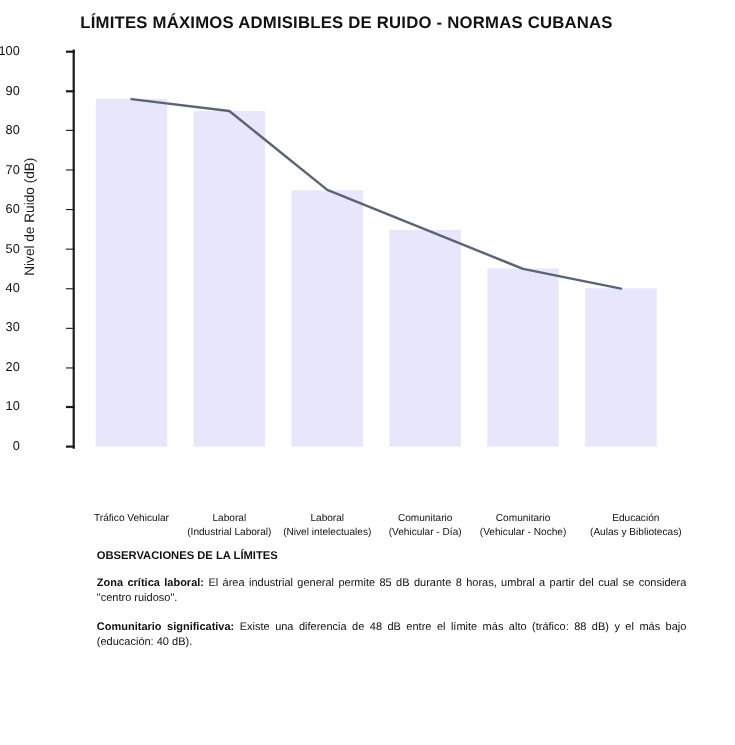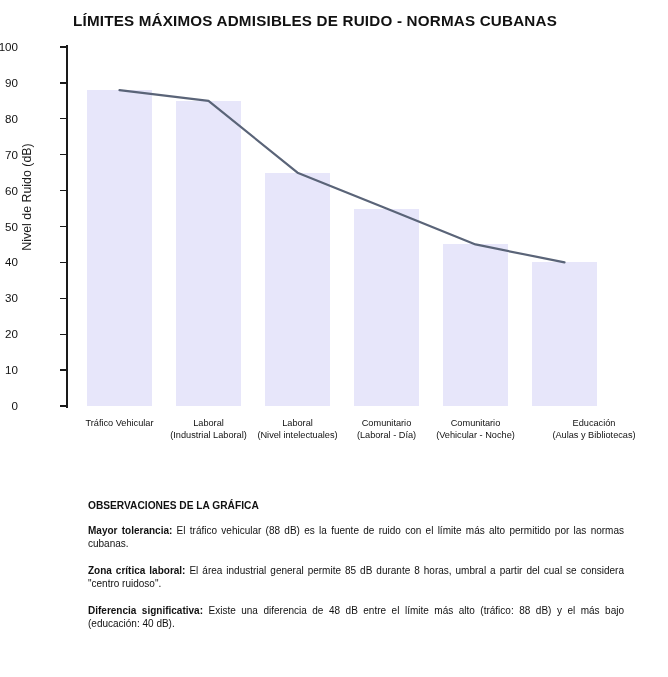--- a/index.html
+++ b/index.html
@@ -95,20 +95,21 @@
     position: absolute;
     background: #e7e6fa;
   }
 
   .cat-label {
     position: absolute;
     text-align: center;
     font-size: 9.2px;
     line-height: 11.6px;
     color: #111111;
+    margin-top: 48px;
   }
 
   
   .note {
     position: absolute;
     left: 88px;
     top: 462px;
     width: 540px;
     font-size: 8.3px;
     letter-spacing: 0.05px;
@@ -200,36 +201,35 @@
         <div class="cat-label" style="left: 152.5px; top: 418px; width: 112px;">
           <div>Laboral</div>
           <div>(Industrial Laboral)</div>
         </div>
         <div class="cat-label" style="left: 241.5px; top: 418px; width: 112px;">
           <div>Laboral</div>
           <div>(Nivel intelectuales)</div>
         </div>
         <div class="cat-label" style="left: 330.5px; top: 418px; width: 112px;">
           <div>Comunitario</div>
-          <div>(Laboral - Día)</div>
+          <div>(Vehicular - Día)</div>
         </div>
         <div class="cat-label" style="left: 419.5px; top: 418px; width: 112px;">
           <div>Comunitario</div>
           <div>(Vehicular - Noche)</div>
         </div>
-        <div class="cat-label" style="left: 538px; top: 418px; width: 112px;">
+        <div class="cat-label" style="left: 522px; top: 418px; width: 112px;">
           <div>Educación</div>
           <div>(Aulas y Bibliotecas)</div>
         </div>
       </div>
   </div>
 
 
   <div class="obs">
-    <div class="obs-heading">OBSERVACIONES DE LA GRÁFICA</div>
+    <div class="obs-heading">OBSERVACIONES DE LA LÍMITES</div>
     <div id="obs-items">
-        <div class="obs-item"><b>Mayor tolerancia:</b><span> El tráfico vehicular (88 dB) es la fuente de ruido con el límite más alto permitido por las normas cubanas.</span></div>
         <div class="obs-item"><b>Zona crítica laboral:</b><span> El área industrial general permite 85 dB durante 8 horas, umbral a partir del cual se considera "centro ruidoso".</span></div>
-        <div class="obs-item"><b>Diferencia significativa:</b><span> Existe una diferencia de 48 dB entre el límite más alto (tráfico: 88 dB) y el más bajo (educación: 40 dB).</span></div>
+        <div class="obs-item"><b>Comunitario significativa:</b><span> Existe una diferencia de 48 dB entre el límite más alto (tráfico: 88 dB) y el más bajo (educación: 40 dB).</span></div>
       </div>
   </div>
 
 </div>
 
 </body></html>

